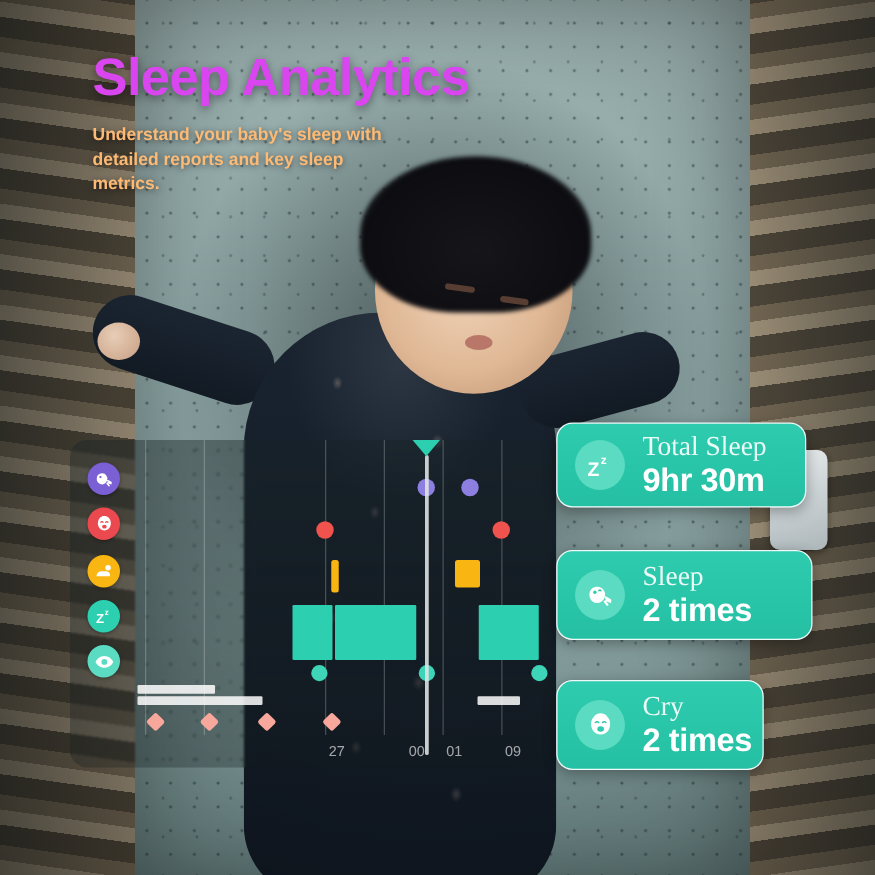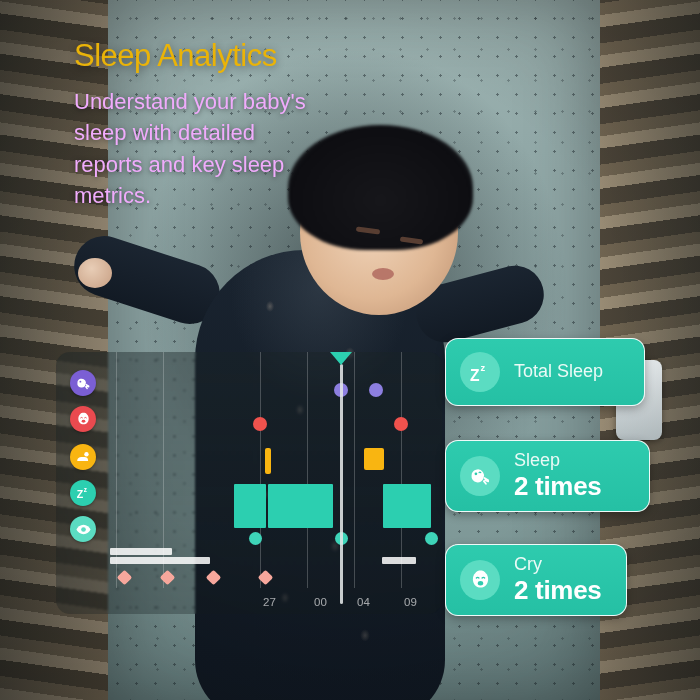--- a/index.html
+++ b/index.html
@@ -112,26 +112,26 @@
   }
   .vignette {
     position:absolute; inset:0;
     background: radial-gradient(ellipse 85% 80% at 50% 45%, rgba(0,0,0,0) 45%, rgba(0,0,0,.30) 100%);
     pointer-events:none;
   }
 
   
   .headline { position:absolute; left:74px; top:40px; width:360px; }
   .headline h1 {
-    color:#eab308; font-size:31px; line-height:1.04; font-weight:400;
+    color:#d946ef; font-size:42px; line-height:1.04; font-weight:700;
     letter-spacing:-0.5px; text-shadow:0 2px 8px rgba(0,0,0,.45);
   }
   .headline p {
-    margin-top:14px; color:#f0abfc; font-size:22px; line-height:1.42;
-    font-weight:400; text-shadow:0 1px 5px rgba(0,0,0,.5); max-width:252px;
+    margin-top:14px; color:#fdba74; font-size:14px; line-height:1.42;
+    font-weight:700; text-shadow:0 1px 5px rgba(0,0,0,.5); max-width:252px;
   }
 
   
   .panel {
     position:absolute; left:56px; top:352px; width:386px; height:262px;
     border-radius:14px;
     background: linear-gradient(180deg, rgba(26,36,38,.42), rgba(20,28,30,.30));
     backdrop-filter: blur(1px);
     overflow:hidden;
   }
@@ -175,21 +175,21 @@
     border:1.6px solid rgba(255,255,255,.92);
     box-shadow: 0 3px 10px rgba(0,0,0,.30);
     display:flex; align-items:center; padding-left:14px;
   }
   .card-icon {
     width:40px; height:40px; border-radius:50%; flex:0 0 40px;
     background:#5bdcc2; display:flex; align-items:center; justify-content:center;
   }
   .card-icon svg { width:25px; height:25px; display:block; }
   .card-text { margin-left:14px; display:flex; flex-direction:column; justify-content:center; }
-  .card-label { color:#eafaf6; font-size:18px; line-height:1.1; font-weight:400; }
+  .card-label { color:#eafaf6; font-size:22px; line-height:1.1; font-weight:400;font-family:Liberation Serif, serif; }
   .card-value { color:#ffffff; font-size:26px; line-height:1.18; font-weight:700; letter-spacing:-0.3px; }
 </style>
 </head>
 <body>
 
 <div id="stage">
 
   <div class="bg">
     <div class="crib-left"></div>
     <div class="crib-right"></div>
@@ -245,23 +245,23 @@
           <svg viewBox="0 0 24 24">
             <path d="M12 5.4c4.6 0 8.4 3.3 10 6.6-1.6 3.3-5.4 6.6-10 6.6S3.6 15.3 2 12c1.6-3.3 5.4-6.6 10-6.6z" fill="#fff"></path>
             <circle cx="12" cy="12" r="3.3" fill="currentColor"></circle>
           </svg>
         </div>
       </div>
     <div class="plot" id="plot">
         <div class="gridline" style="left: 150px;"></div>
         <div class="tick-label" style="left: 150px;">27</div>
         <div class="gridline" style="left: 197px;"></div>
-        <div class="tick-label" style="left: 201px; margin-top: 44px;">00</div>
+        <div class="tick-label" style="left: 214px; margin-top: 44px;">00</div>
         <div class="gridline" style="left: 244px;"></div>
-        <div class="tick-label" style="left: 244px;">04</div>
+        <div class="tick-label" style="left: 244px;">01</div>
         <div class="gridline" style="left: 291px;"></div>
         <div class="tick-label" style="left: 291px;">09</div>
         <div class="gridline" style="left: 6px;"></div>
         <div class="gridline" style="left: 53px;"></div>
         <div class="dot purple" style="width: 14px; height: 14px; left: 224px; top: 31px;"></div>
         <div class="dot purple" style="width: 14px; height: 14px; left: 259px; top: 31px;"></div>
         <div class="dot red" style="width: 14px; height: 14px; left: 143px; top: 65px;"></div>
         <div class="dot red" style="width: 14px; height: 14px; left: 284px; top: 65px;"></div>
         <div class="orange-mark" style="width: 6px; height: 26px; left: 155px; top: 96px;"></div>
         <div class="orange-mark" style="width: 20px; height: 22px; left: 254px; top: 96px;"></div>
@@ -285,39 +285,40 @@
 
   <div class="card" style="left:445px; top:338px; width:200px; height:68px;">
     <div class="card-icon">
       <svg viewBox="0 0 24 24" fill="#ffffff">
         <text x="2" y="20" font-family="Liberation Sans, sans-serif" font-size="15" font-weight="700" fill="#ffffff">Z</text>
         <text x="12" y="11" font-family="Liberation Sans, sans-serif" font-size="9" font-weight="700" fill="#ffffff">z</text>
       </svg>
     </div>
     <div class="card-text">
       <span class="card-label">Total Sleep</span>
+      <span class="card-value">9hr 30m</span>
     </div>
   </div>
 
   <div class="card" style="left:445px; top:440px; width:205px; height:72px;">
     <div class="card-icon">
       <svg viewBox="0 0 24 24">
         <path d="M3.4 11.2a6 6 0 0 1 11-3.3 5.4 5.4 0 0 1 .6 5.3 5.9 5.9 0 0 1-11.6-2z" fill="#ffffff"></path>
         <circle cx="7.6" cy="9.4" r="1.3" fill="#2ecbae"></circle>
         <path d="M10.6 8.2c.5-.5 1.2-.5 1.7 0" stroke="#2ecbae" stroke-width="1.1" fill="none" stroke-linecap="round"></path>
         <path d="M15.8 13.4l3.6 2.2M16.4 15.6l3 1.1M15.2 16.6l2 2.4" stroke="#ffffff" stroke-width="1.7" stroke-linecap="round"></path>
       </svg>
     </div>
     <div class="card-text">
       <span class="card-label">Sleep</span>
       <span class="card-value">2 times</span>
     </div>
   </div>
 
-  <div class="card" style="left:445px; top:544px; width:182px; height:72px;">
+  <div class="card" style="left:445px; top:544px; width:166px; height:72px;">
     <div class="card-icon">
       <svg viewBox="0 0 24 24">
         <path d="M12 3.2c4.5 0 7.3 3 7.3 7.6 0 4.7-3 8-7.3 8s-7.3-3.3-7.3-8C4.7 6.2 7.5 3.2 12 3.2z" fill="#ffffff"></path>
         <path d="M7.2 4.6c1.2-1.6 3-2.2 4.8-2.2s3.6.6 4.8 2.2c-1.4.7-3 1-4.8 1s-3.4-.3-4.8-1z" fill="#ffffff"></path>
         <path d="M8 9.6c.7-.8 1.8-.8 2.5 0M13.5 9.6c.7-.8 1.8-.8 2.5 0" stroke="#2ecbae" stroke-width="1.2" fill="none" stroke-linecap="round"></path>
         <ellipse cx="12" cy="14.6" rx="2.6" ry="2.1" fill="#2ecbae"></ellipse>
       </svg>
     </div>
     <div class="card-text">
       <span class="card-label">Cry</span>

